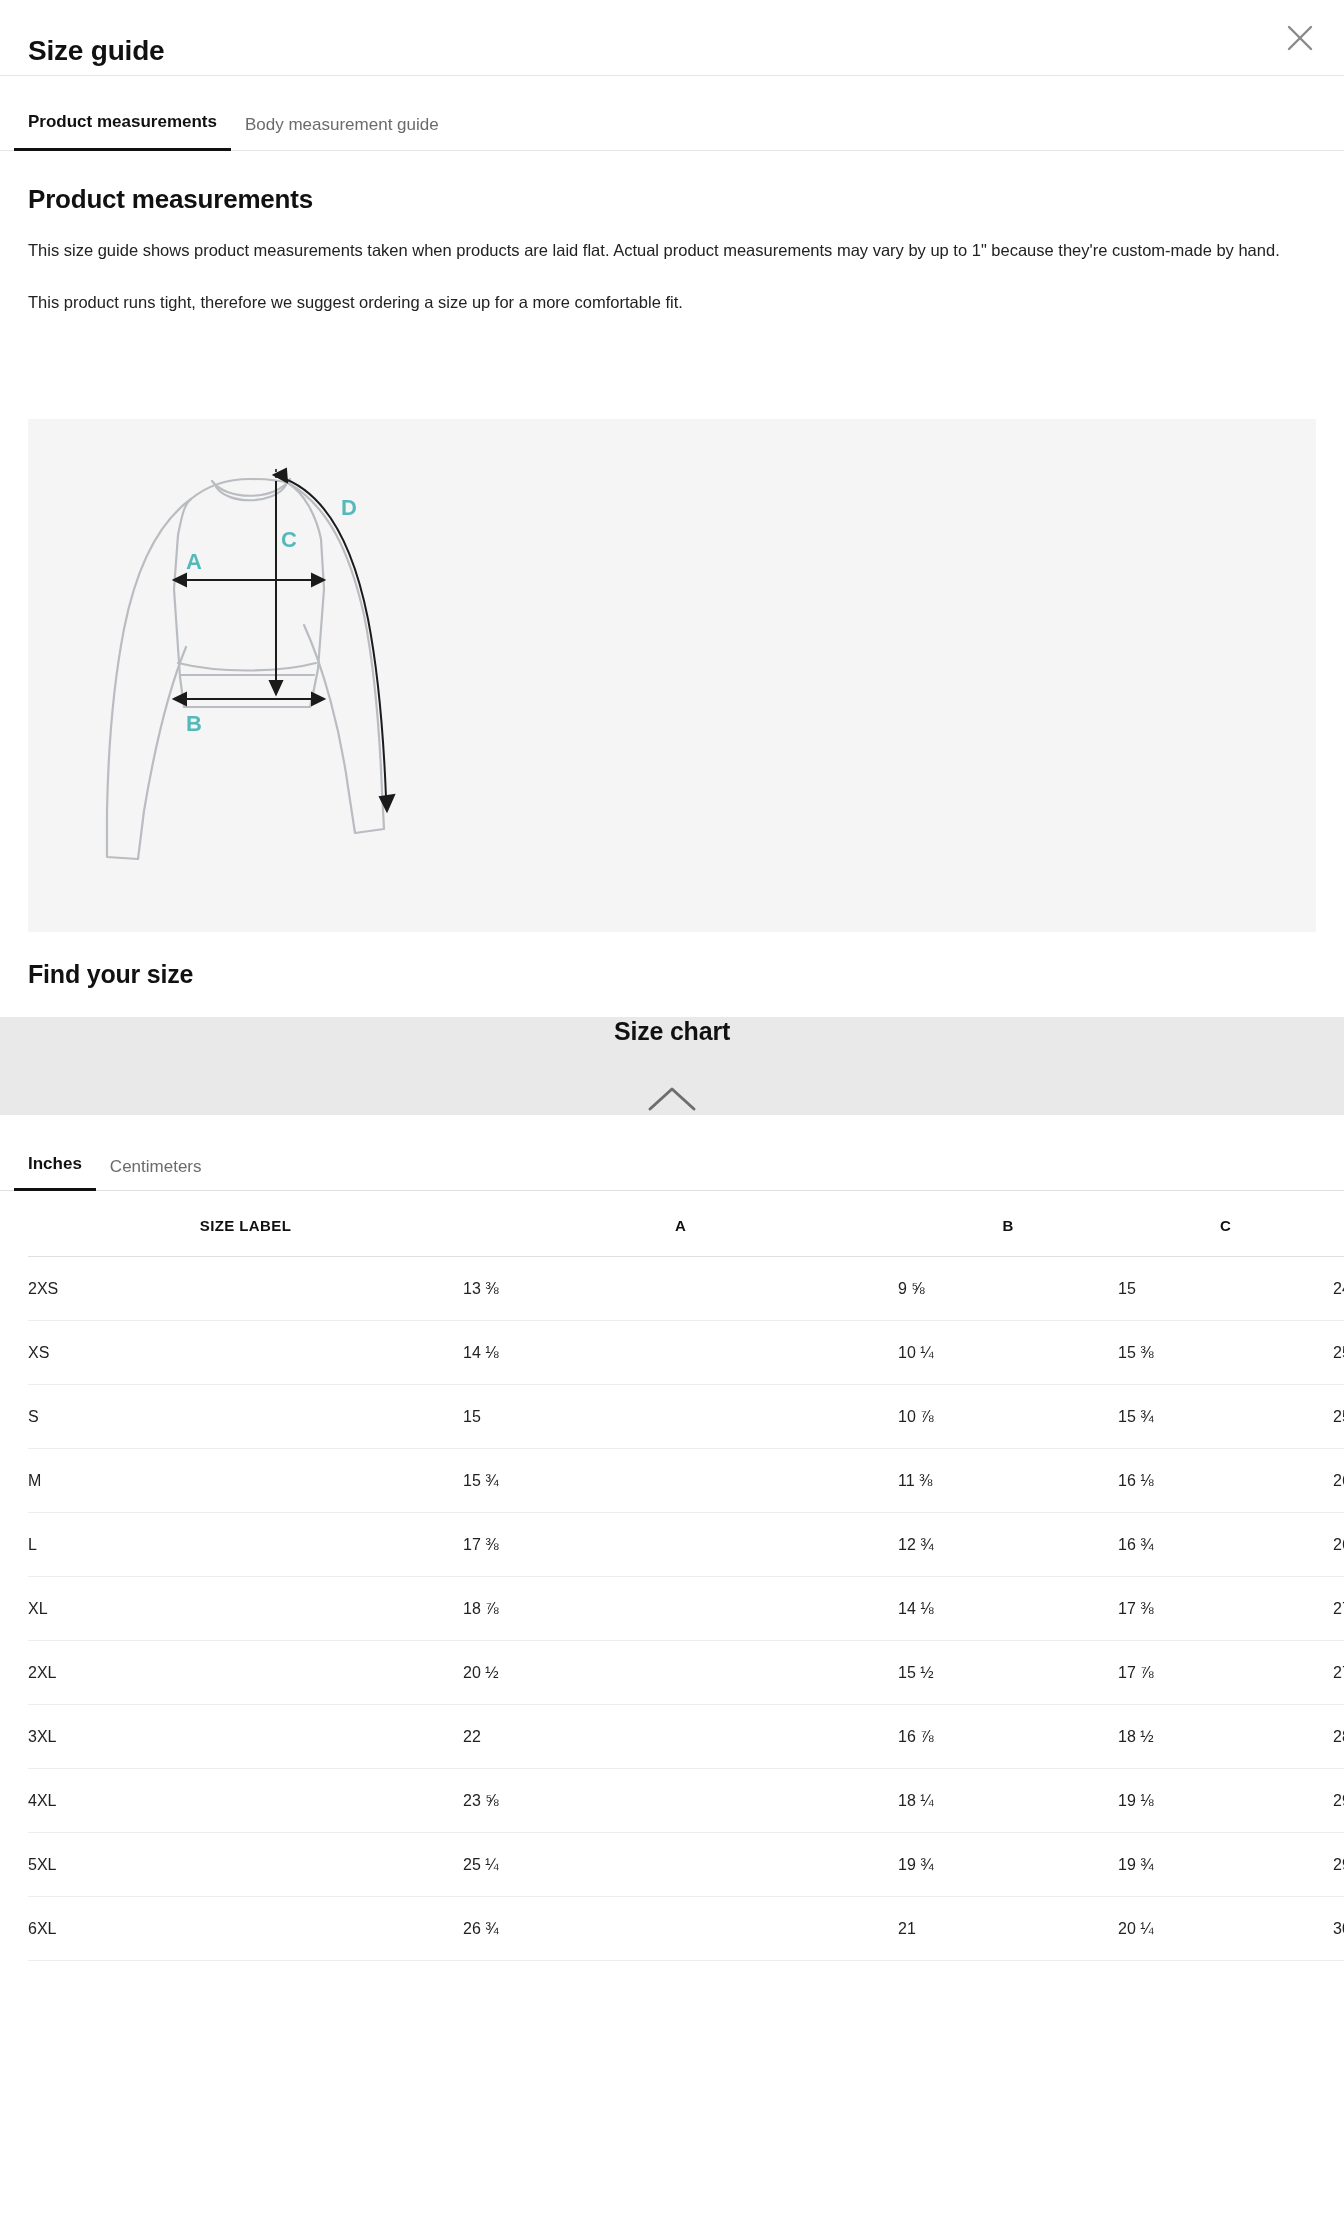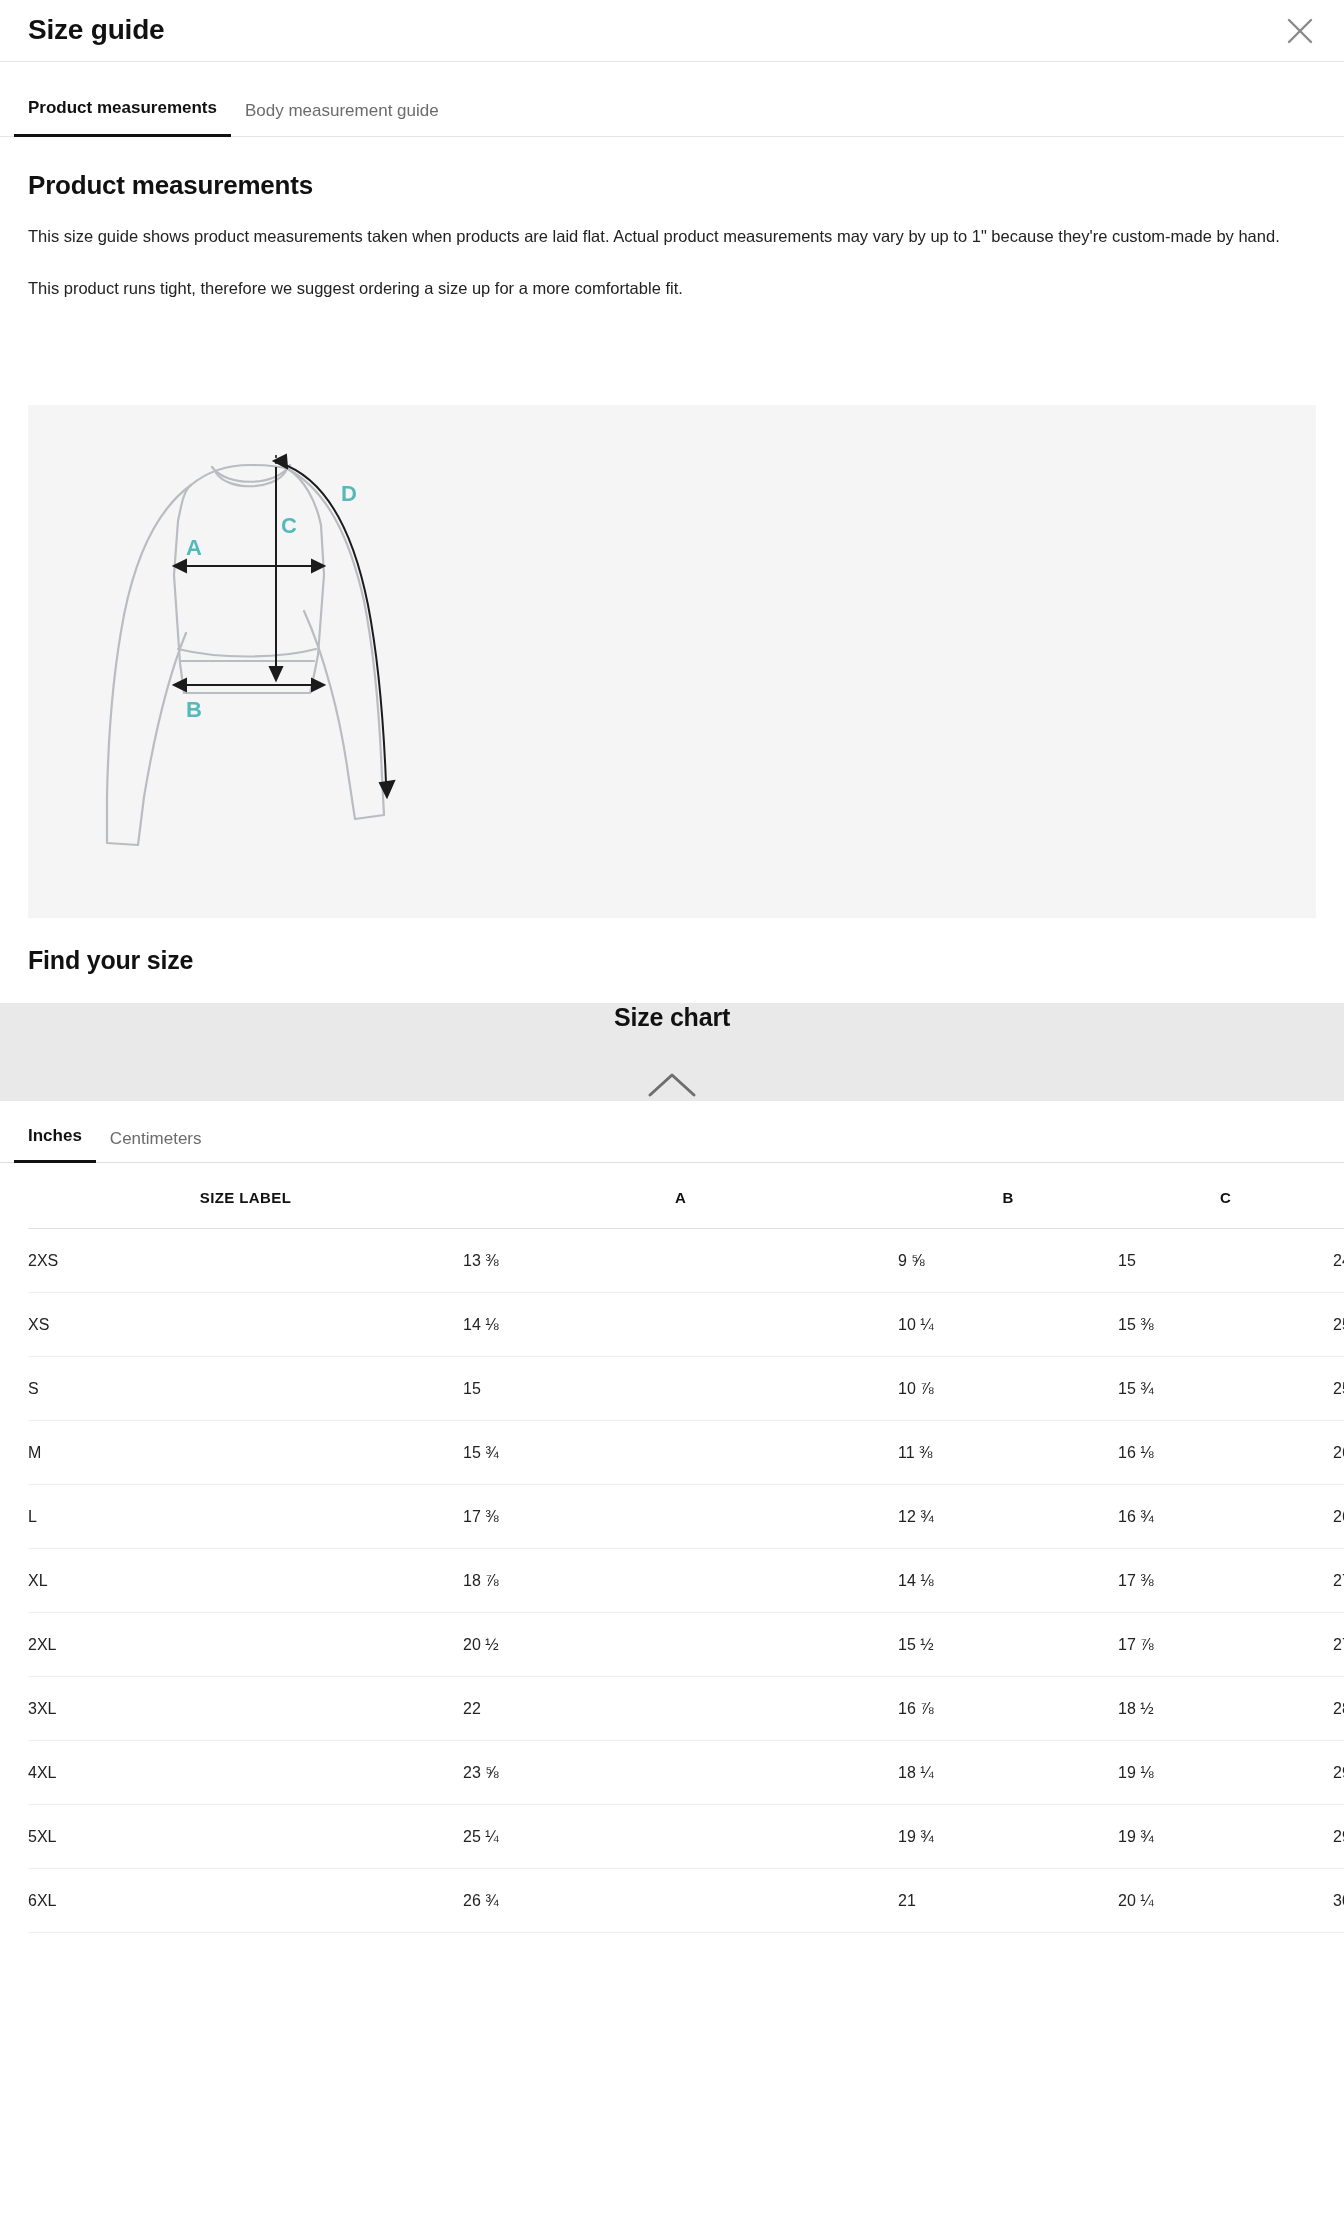--- a/index.html
+++ b/index.html
@@ -13,25 +13,25 @@
   body {
     width: 1344px;
     height: 2230px;
     overflow: hidden;
     position: relative;
   }
 
   
   .modal-header {
     position: relative;
-    height: 62px;
+    height: 76px;
     border-bottom: 1px solid #e6e6e6;
     display: flex;
-    align-items: flex-start;
-    padding: 14px 28px;
+    align-items: flex-end;
+    padding: 8px 28px;
   }
   .modal-title {
     font-size: 28px;
     font-weight: bold;
     letter-spacing: -0.2px;
     color: #111;
   }
   .close-btn {
     position: absolute;
     right: 24px;
@@ -146,21 +146,21 @@
     letter-spacing: -0.2px;
     color: #111;
   }
   .chevron { width: 52px; height: 32px; }
 
   
   .unit-tabs {
     display: flex;
     align-items: flex-end;
     border-bottom: 1px solid #e0e0e0;
-    height: 62px;
+    height: 76px;
     padding: 0 28px;
     margin-top: 0;
   }
   .unit-tab {
     font-size: 17px;
     color: #6b6b6b;
     padding: 0 14px 14px 14px;
     cursor: pointer;
     background: transparent;
     border: none;

